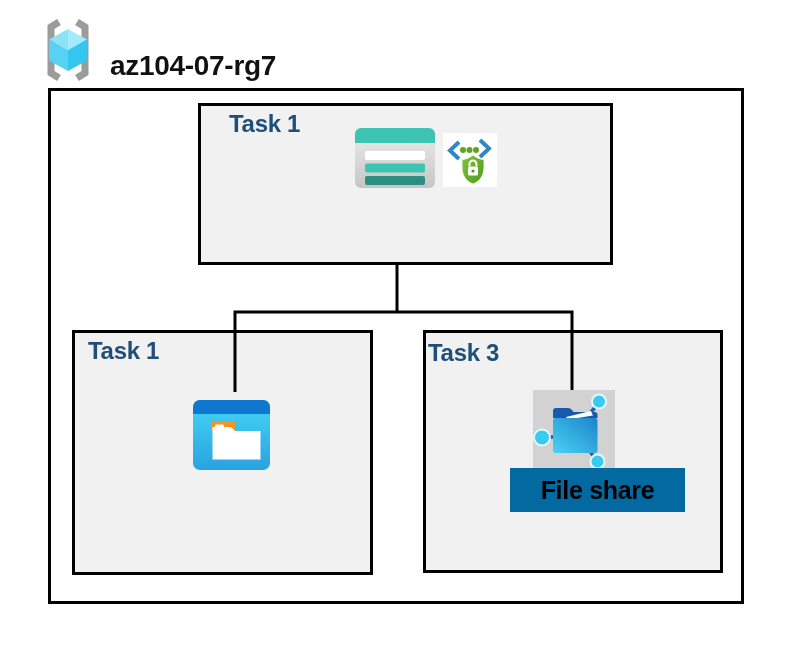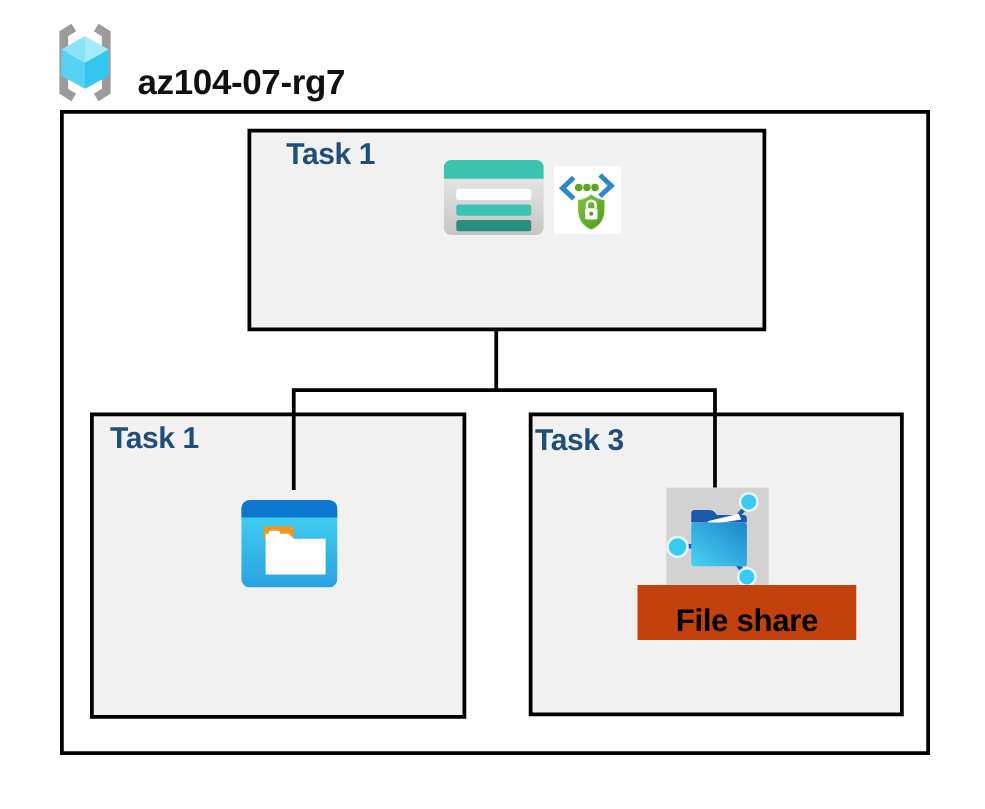--- a/index.html
+++ b/index.html
@@ -23,21 +23,21 @@
   #task1-label{left:229px;top:111px;}
   #task2-label{left:88px;top:338px;}
   #task3-label{left:428px;top:340px;}
 
   .resource-label{position:absolute;font-size:25px;font-weight:bold;color:#000;
                   letter-spacing:-0.3px;text-align:center;}
   #storage-label{left:184px;top:199px;width:415px;}
   #blob-label{left:80px;top:486px;width:320px;}
 
   .fs-label-bg{position:absolute;left:510px;top:468px;width:175px;height:44px;
-               background:#c2410c;display:flex;align-items:flex-end;justify-content:center;}
+               background:#0369a1;display:flex;align-items:center;justify-content:center;}
   .fs-label-bg .resource-label{position:static;}
 
   .icon{position:absolute;}
   #rg-icon{left:37px;top:17px;}
   #storage-icon{left:355px;top:128px;}
   #secure-icon{left:443px;top:133px;}
   #blob-icon{left:193px;top:400px;}
   #fileshare-icon{left:533px;top:390px;}
 
   #connectors{position:absolute;left:0;top:0;pointer-events:none;}

